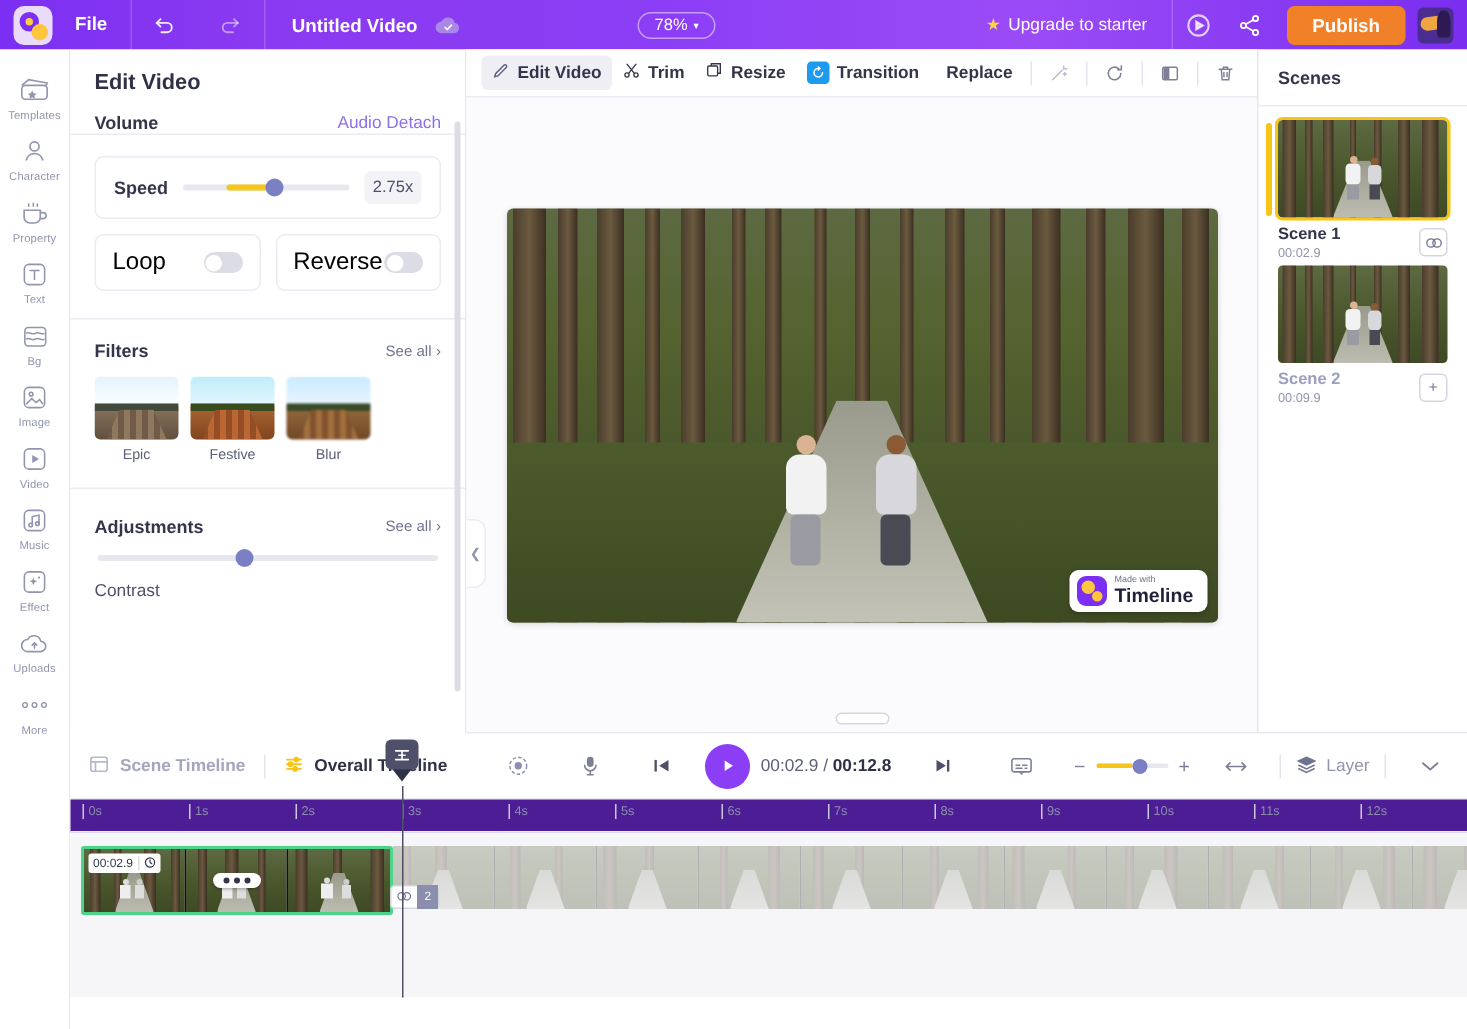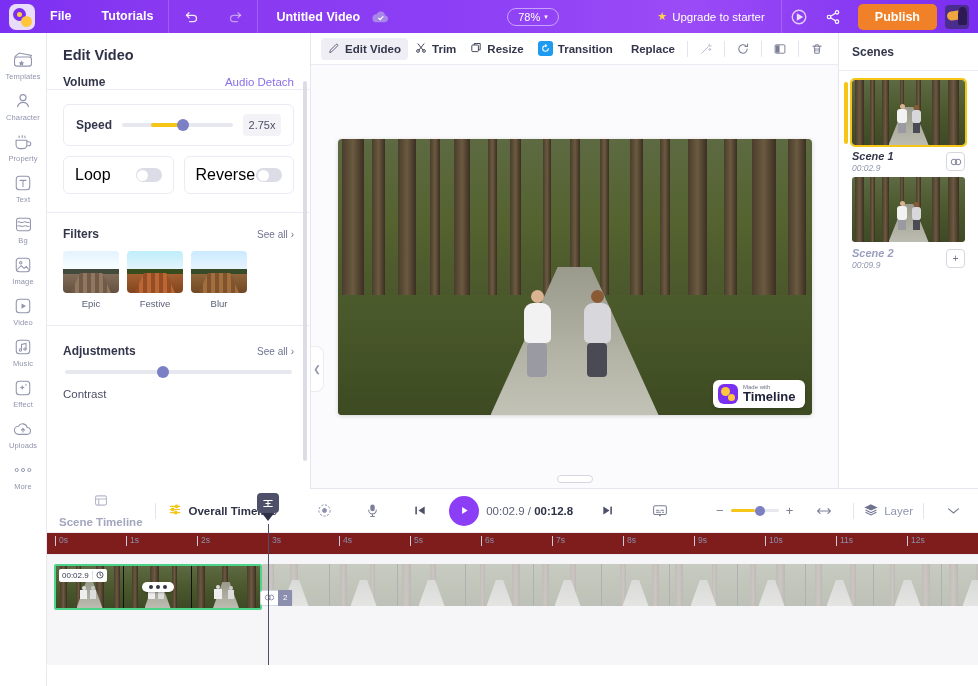--- a/index.html
+++ b/index.html
@@ -206,21 +206,21 @@
     position:absolute; left:50%; transform:translateX(-50%); bottom:6px;
     width: 36px; height: 8px; border: 1px solid #d6d6e0; border-radius: 5px; background:#fff;
   }
 
   
   .scenes {
     position:absolute; top:33px; left:838px; width:140px; height:456px;
     background:#fff; border-left:1px solid #e6e6ee; border-bottom:1px solid #e6e6ee;
   }
   .scenes-hd { font-size:12px; font-weight:bold; color:#33364b; padding:12px 0 11px 13px; border-bottom:1px solid #eceaf3;}
-  .scenes-body { padding: 9px 21px 0 13px; font-style: italic; }
+  .scenes-body { padding: 9px 21px 0 13px; }
   .scene { margin-bottom: 4px; position:relative; }
   .scene .shot {
     width: 113px; height: 65px; border-radius:3px; overflow:hidden; position:relative;
     background: linear-gradient(180deg,#5d6a42 0%, #4a562b 55%, #3e4a25 100%);
   }
   .scene.sel .shot { outline: 2.5px solid #f5c518; outline-offset: 0; }
   .scene.sel:before {
     content:""; position:absolute; left:-8px; top:2px; width:3.5px; height:62px; background:#f5c518; border-radius:2px;
   }
   .scene .meta { display:flex; align-items:flex-start; justify-content:space-between; padding: 5px 0 0; width:113px;}
@@ -233,37 +233,37 @@
   }
   .mini-path { position:absolute;left:50%;bottom:0;width:40px;height:38px;transform:translateX(-50%);
     background: linear-gradient(180deg,#9a9a8c,#bcbcb0); clip-path: polygon(38% 0,62% 0,100% 100%,0 100%); }
   .mini-t { position:absolute;top:0;bottom:0;background:linear-gradient(90deg,#4a3d2c,#6b5a40,#3b2f22); }
   .mini-r { position:absolute;bottom:12px; }
 
   
   .tl { position:absolute; top:489px; left:47px; width:931px; height:197px; background:#fff; }
   .tl-ctrl { height:44px; display:flex; align-items:center; border-bottom:1px solid #eceaf3; }
   .tl-tab { display:flex; align-items:center; gap:7px; font-size:11.5px; padding: 0 12px; cursor:pointer; white-space:nowrap;}
-  .tl-tab.inactive { color:#a3a6bd; font-weight:bold;flex-direction:column; }
+  .tl-tab.inactive { color:#a3a6bd; font-weight:bold; }
   .tl-tab.active { color:#2f3247; font-weight:bold; }
   .tl-vsep { width:1px; height:16px; background:#e4e4ee; }
   .tl-ic { width:38px; height:30px; display:flex; align-items:center; justify-content:center; color:#6f7390; cursor:pointer;}
   .play-btn {
     width:30px;height:30px;border-radius:50%;background:#8b3ef5;display:flex;align-items:center;justify-content:center;
     color:#fff; margin: 0 7px; flex:none; cursor:pointer;
   }
   .tl-time { font-size:11.5px; color:#5c6078; white-space:nowrap; }
   .tl-time b { color:#2f3247; }
   .zoom-ctl { display:flex; align-items:center; gap:7px; }
   .zt { width:48px; height:3px; background:#e7e7ef; border-radius:2px; position:relative;}
   .zt .zf { position:absolute;left:0;top:0;height:3px;width:24px;background:#f5c518;border-radius:2px;}
   .zt .zk { position:absolute;top:-3.5px;left:24px;width:10px;height:10px;border-radius:50%;background:#7b7fc4;}
   .lay-btn { display:flex; align-items:center; gap:6px; font-size:11.5px; color:#9195ad; cursor:pointer;}
 
-  .ruler { height:22px; position:relative; border-bottom:1px solid #eceaf3; background:#7f1d1d; }
+  .ruler { height:22px; position:relative; border-bottom:1px solid #eceaf3; background:#4c1d95; }
   .tick { position:absolute; top:3px; font-size:8.5px; color:#8b8fad; padding-left:3px; border-left:1px solid #c9cbdb; height:10px; line-height:9px;}
   .lane { position:relative; height:110px; background:#f6f6f9; padding-top:9px; }
   .clips { position:absolute; left:7px; top:9px; height:46px; display:flex; }
   .clipA { border:2px solid #4cd58a; border-radius:2px; height:46px; display:flex; overflow:hidden; position:relative;}
   .frm { width:68px; height:42px; border-right:1px solid #111; position:relative; overflow:hidden;
     background: linear-gradient(180deg,#5d6a42 0%,#4a562b 55%,#3e4a25 100%); }
   .frm .fp { position:absolute;left:50%;bottom:0;width:26px;height:26px;transform:translateX(-50%);
     background:linear-gradient(180deg,#9a9a8c,#bcbcb0); clip-path:polygon(36% 0,64% 0,100% 100%,0 100%);}
   .frm .ft { position:absolute;top:0;bottom:0;background:linear-gradient(90deg,#4a3d2c,#6b5a40,#3b2f22);}
   .frm .fr { position:absolute;bottom:9px; }
@@ -296,21 +296,20 @@
 <body>
 
 <div class="app">
 
   <div class="topbar">
     <div class="logo-box">
       <span class="logo-dot1"></span>
         <span class="logo-dot2"></span>
     </div>
     <div class="tb-item">File</div>
-    <div class="tb-item">Tutorials</div>
     <div class="tb-sep"></div>
     <div class="tb-icon">
       <svg width="15" height="15" viewBox="0 0 24 24" fill="none" stroke="#fff" stroke-width="2" stroke-linecap="round">
           <path d="M8 6 L4 10 L8 14"></path>
           <path d="M4 10 H15 a5 5 0 0 1 0 10 H9"></path>
         </svg>
     </div>
     <div class="tb-icon">
       <svg width="15" height="15" viewBox="0 0 24 24" fill="none" stroke="rgba(255,255,255,.55)" stroke-width="2" stroke-linecap="round">
           <path d="M16 6 L20 10 L16 14"></path>

